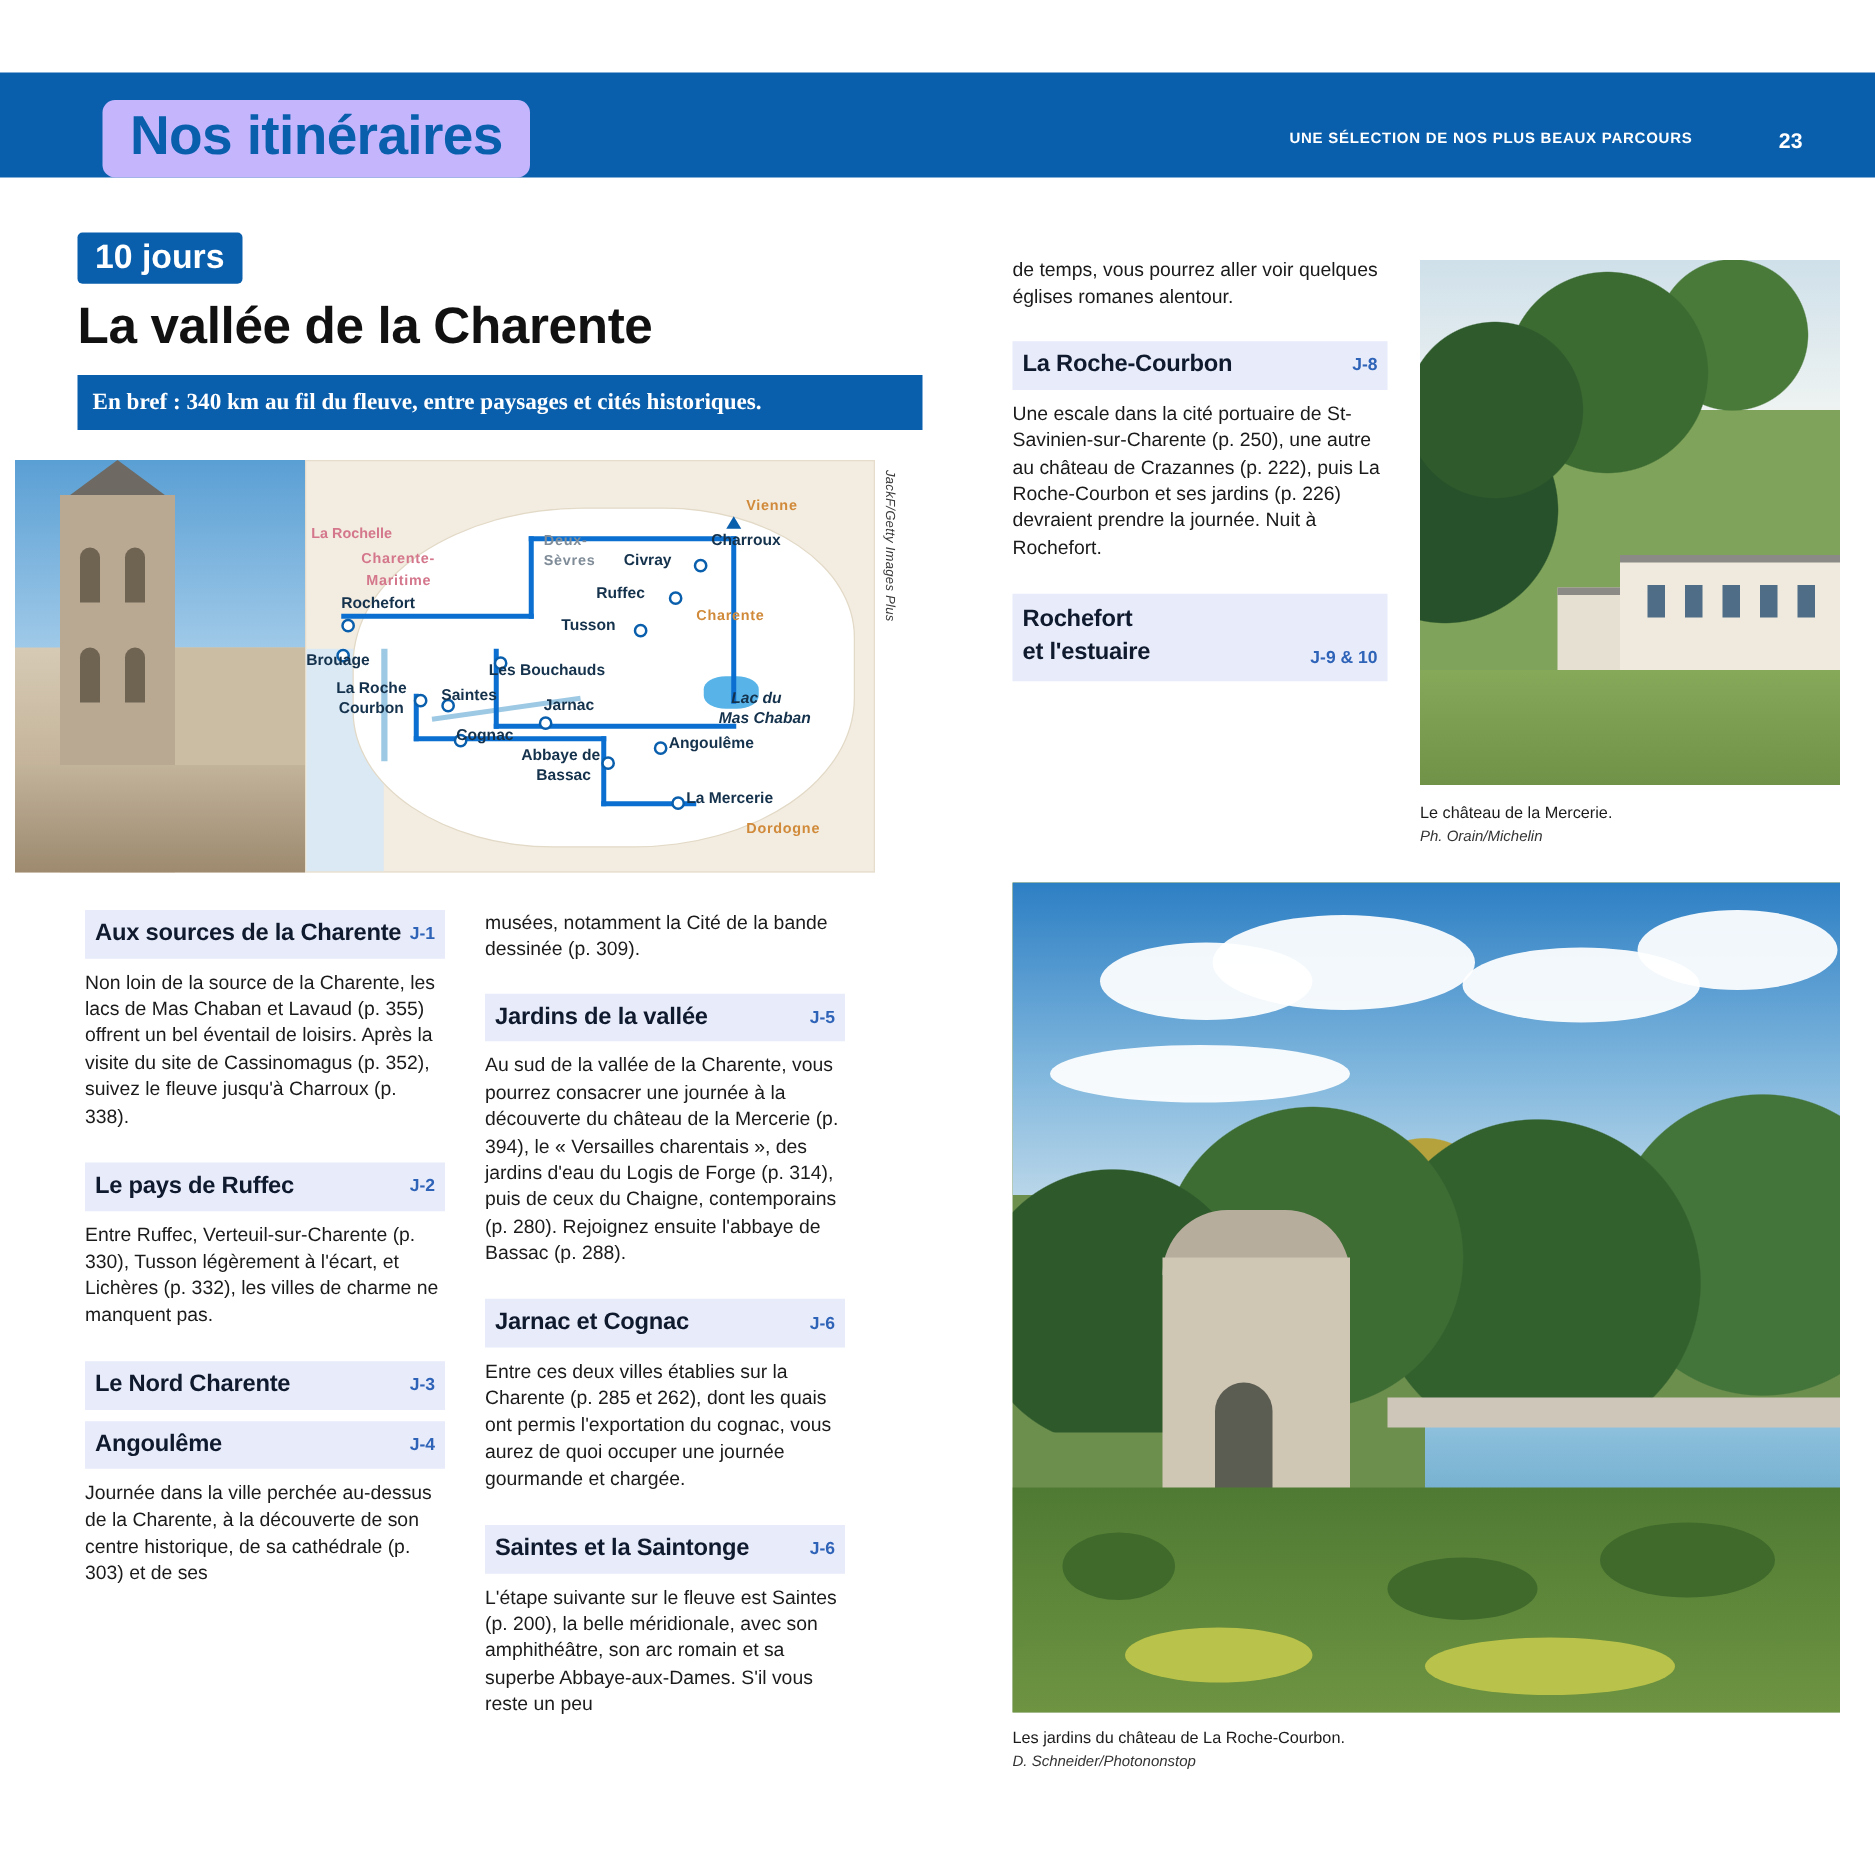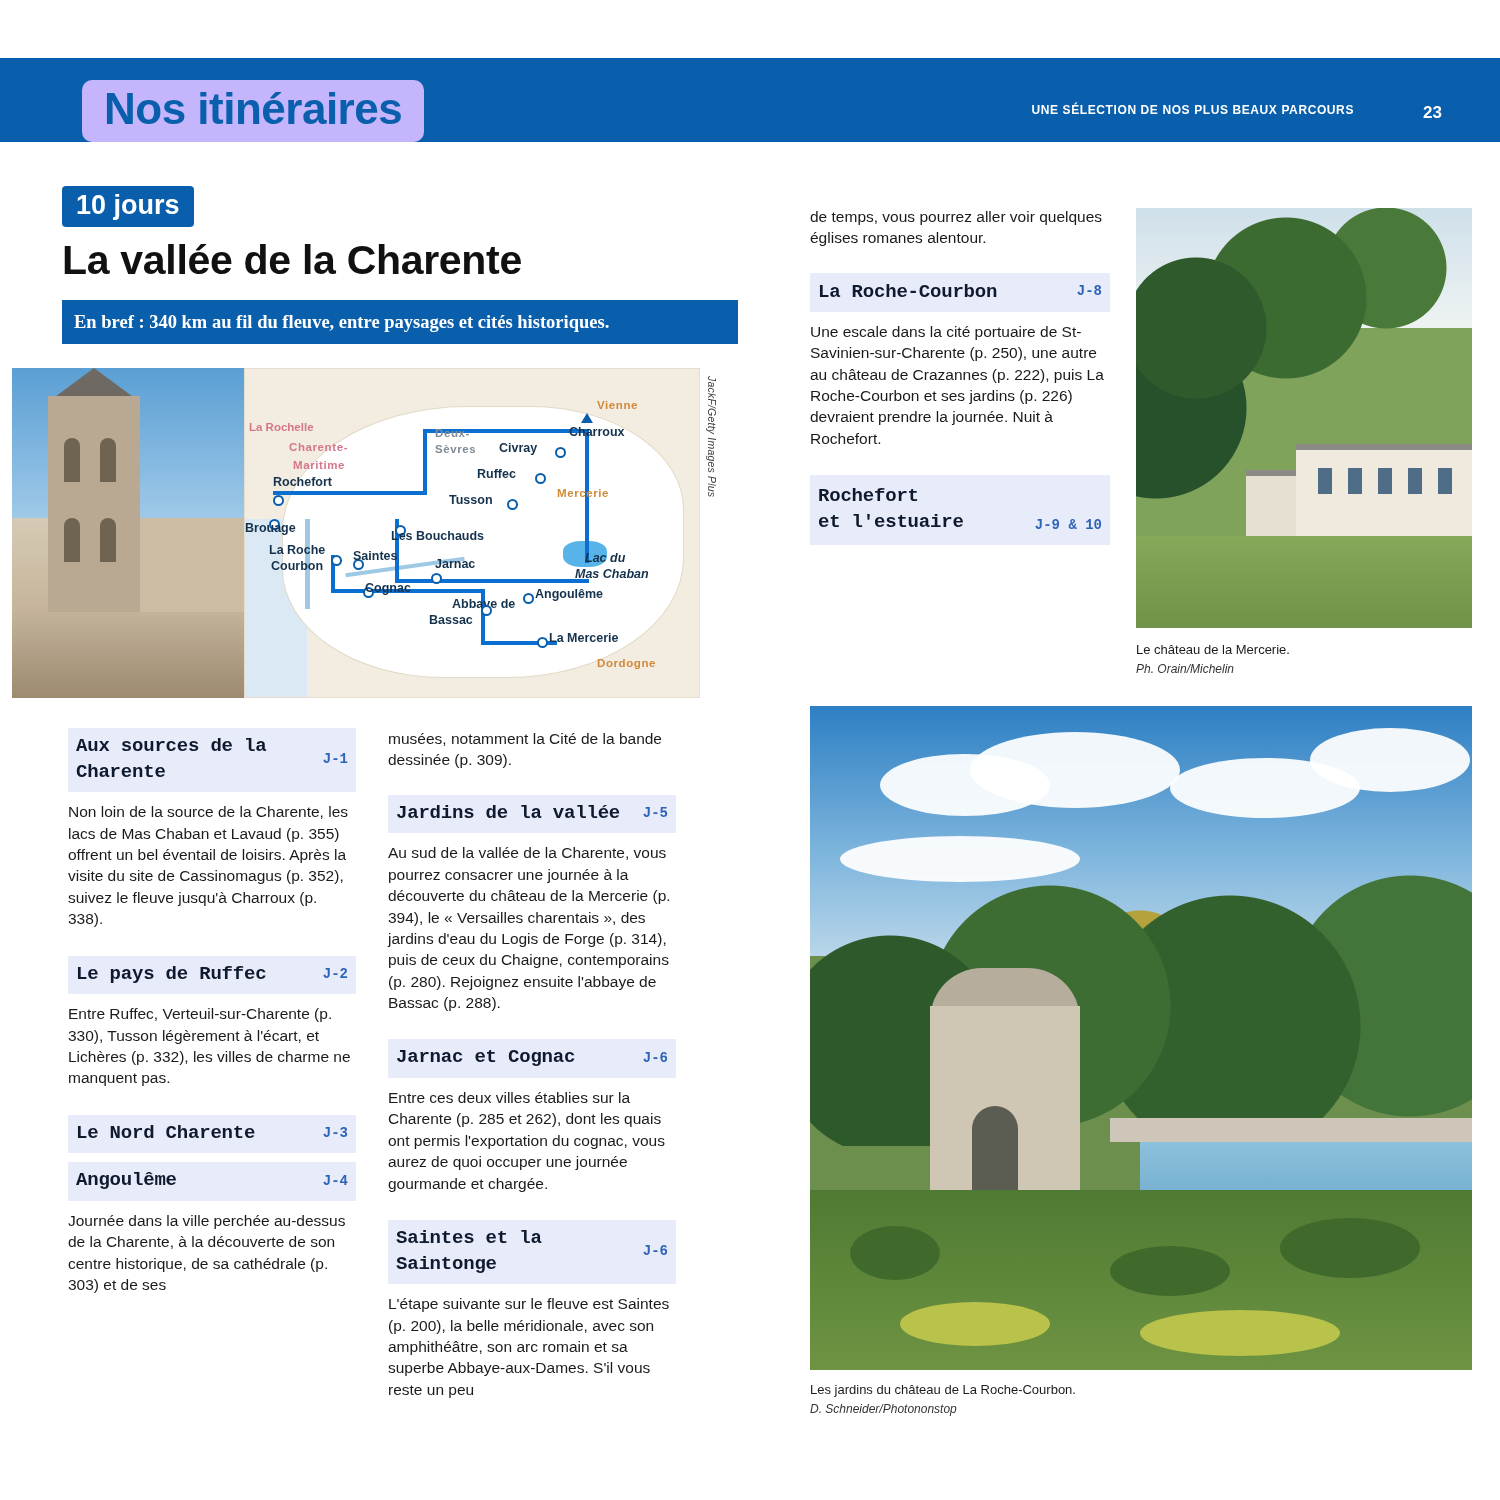--- a/index.html
+++ b/index.html
@@ -232,21 +232,20 @@
   .sub-col.two { left: 388px; top: 728px; }
 
   .sec-head {
     background: #e8ecfa;
     display: flex;
     align-items: center;
     justify-content: space-between;
     padding: 6px 8px 7px 8px;
     margin-bottom: 9px;
     box-sizing: border-box;
-    font-family: Liberation Mono, monospace;
   }
   .sec-head h3 {
     margin: 0;
     font-size: 19px;
     font-weight: bold;
     color: #0f1a2e;
     letter-spacing: -0.2px;
   }
   .sec-tag {
     font-size: 14px;
@@ -388,21 +387,21 @@
     <div class="map-route" style="left:86px; top:186px; width:0; height:34px;"></div>
     <div class="map-route" style="left:86px; top:220px; width:150px; height:0;"></div>
     <div class="map-route" style="left:236px; top:220px; width:0; height:52px;"></div>
     <div class="map-route" style="left:236px; top:272px; width:72px; height:0;"></div>
 
     <div class="map-region" style="left:352px; top:30px;">Vienne</div>
     <div class="map-region gray" style="left:190px; top:58px;">Deux-</div>
     <div class="map-region gray" style="left:190px; top:74px;">Sèvres</div>
     <div class="map-region pink" style="left:44px; top:72px;">Charente-</div>
     <div class="map-region pink" style="left:48px; top:90px;">Maritime</div>
-    <div class="map-region" style="left:312px; top:118px;">Mercerie</div>
+    <div class="map-region" style="left:312px; top:118px;">Charente</div>
     <div class="map-region" style="left:352px; top:288px;">Dordogne</div>
     <div class="map-label" style="left:4px; top:52px; color:#d4778c; font-size:11.5px;">La Rochelle</div>
 
     <div class="map-tri" style="left:336px; top:44px;"></div>
     <div class="map-label" style="left:324px; top:56px;">Charroux</div>
 
     <div class="map-dot" style="left:310px; top:78px;"></div>
     <div class="map-label" style="left:254px; top:72px;">Civray</div>
 
     <div class="map-dot" style="left:290px; top:104px;"></div>
@@ -426,21 +425,21 @@
     <div class="map-dot" style="left:86px; top:186px;"></div>
     <div class="map-label" style="left:24px; top:174px;">La Roche</div>
     <div class="map-label" style="left:26px; top:190px;">Courbon</div>
 
     <div class="map-dot" style="left:186px; top:204px;"></div>
     <div class="map-label" style="left:190px; top:188px;">Jarnac</div>
 
     <div class="map-dot" style="left:118px; top:218px;"></div>
     <div class="map-label" style="left:120px; top:212px;">Cognac</div>
 
-    <div class="map-label" style="left:172px; top:228px;margin-left:35px;">Abbaye de</div>
+    <div class="map-label" style="left:172px; top:228px;">Abbaye de</div>
     <div class="map-label" style="left:184px; top:244px;">Bassac</div>
     <div class="map-dot" style="left:236px; top:236px;"></div>
 
     <div class="map-dot" style="left:278px; top:224px;"></div>
     <div class="map-label" style="left:290px; top:218px;">Angoulême</div>
 
     <div class="map-dot" style="left:292px; top:268px;"></div>
     <div class="map-label" style="left:304px; top:262px;">La Mercerie</div>
 
     <div class="map-label" style="left:340px; top:182px; color:#15324d; font-style:italic;">Lac du</div>

